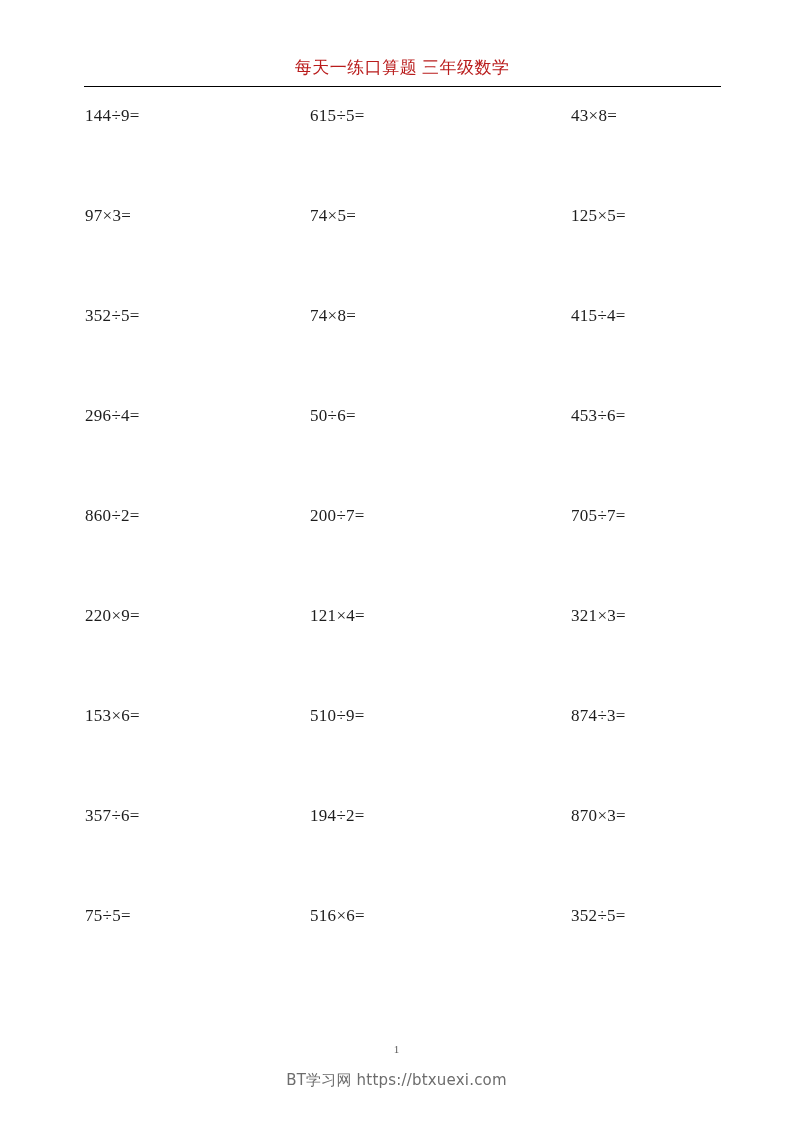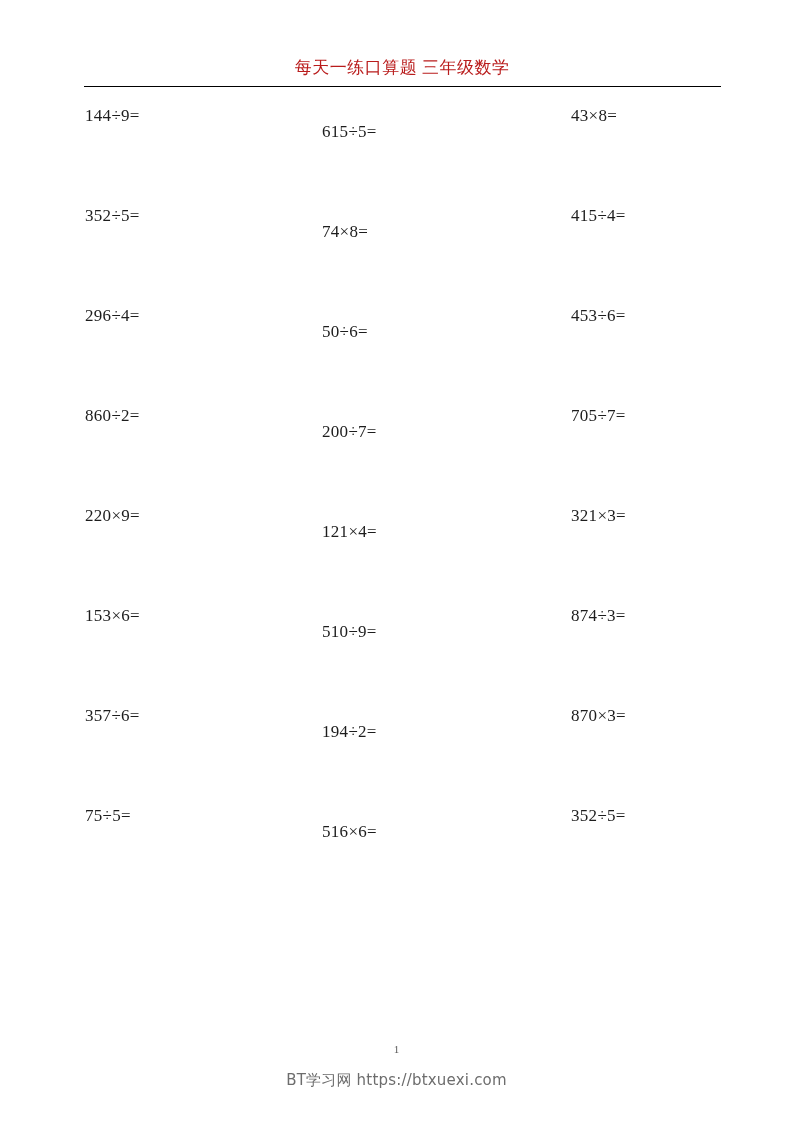--- a/index.html
+++ b/index.html
@@ -67,21 +67,21 @@
     top: 0;
     font-family: "Liberation Serif", "DejaVu Serif", serif;
     font-size: 17px;
     line-height: 24px;
     color: #1d1d1d;
     white-space: nowrap;
     letter-spacing: 0.3px;
   }
 
   .problem-cell.col-0 { left: 85px; }
-  .problem-cell.col-1 { left: 322px; margin-top: 16px; }
+  .problem-cell.col-1 { left: 310px; }
   .problem-cell.col-2 { left: 535px; margin-left: 36px; }
 
   
   .page-number {
     position: absolute;
     left: 0;
     top: 1042px;
     width: 793px;
     text-align: center;
     font-family: "Liberation Serif", "DejaVu Serif", serif;
@@ -110,20 +110,25 @@
 
   <div class="worksheet-title">每天一练口算题 三年级数学</div>
 
   <div class="title-rule"></div>
 
   <div class="problem-grid" id="problem-grid">
       <div class="problem-row">
         <div class="problem-cell col-0">144÷9=</div>
         <div class="problem-cell col-1">615÷5=</div>
         <div class="problem-cell col-2">43×8=</div>
+      </div>
+      <div class="problem-row">
+        <div class="problem-cell col-0">97×3=</div>
+        <div class="problem-cell col-1">74×5=</div>
+        <div class="problem-cell col-2">125×5=</div>
       </div>
       <div class="problem-row">
         <div class="problem-cell col-0">352÷5=</div>
         <div class="problem-cell col-1">74×8=</div>
         <div class="problem-cell col-2">415÷4=</div>
       </div>
       <div class="problem-row">
         <div class="problem-cell col-0">296÷4=</div>
         <div class="problem-cell col-1">50÷6=</div>
         <div class="problem-cell col-2">453÷6=</div>

